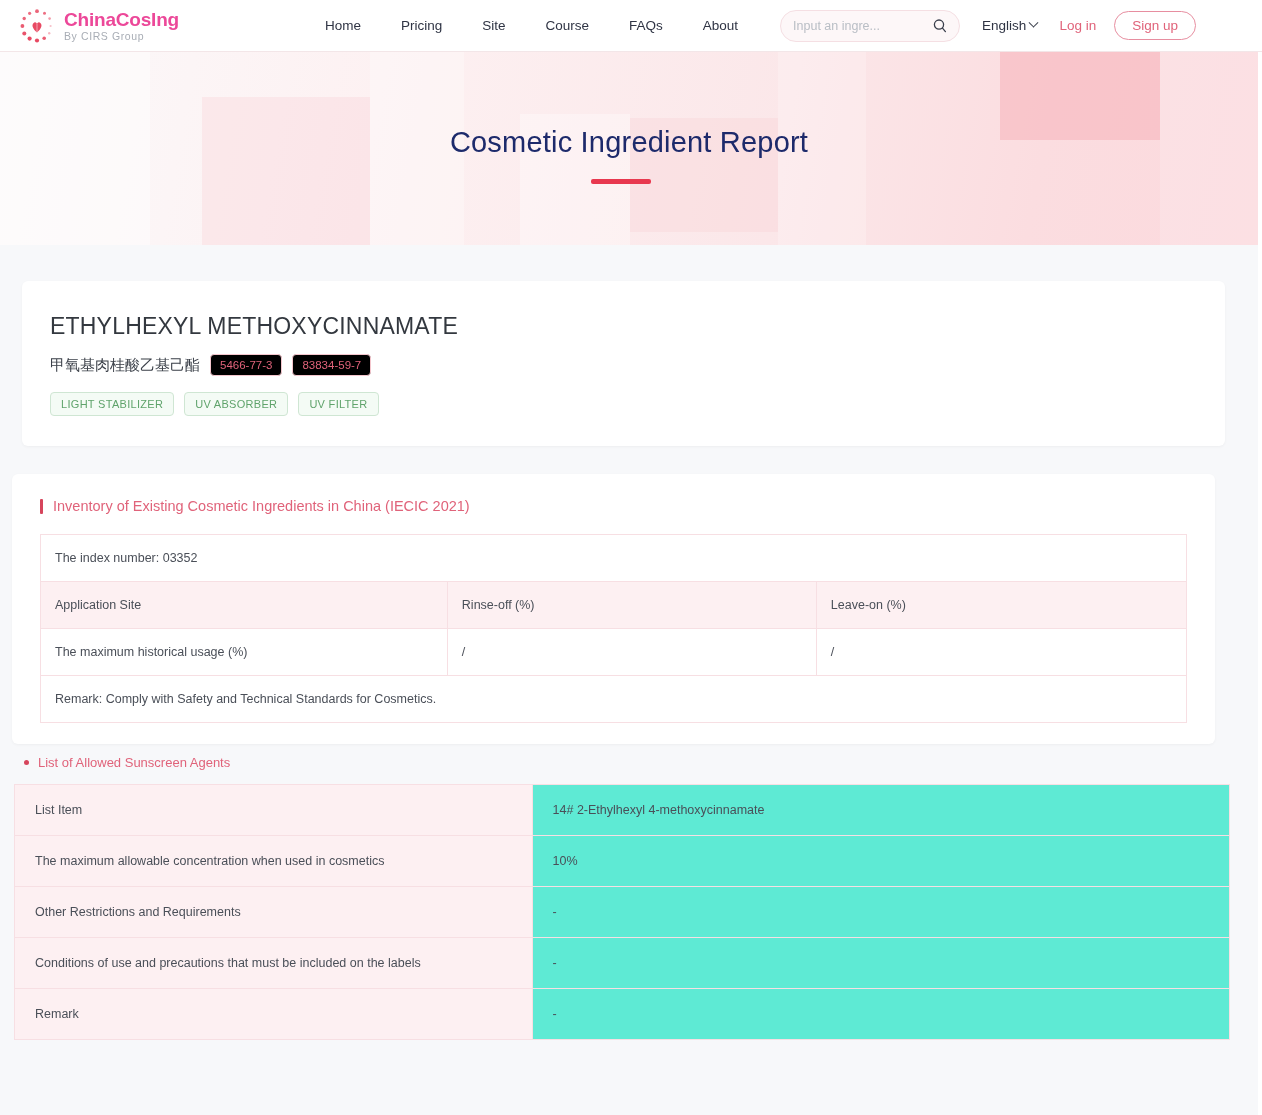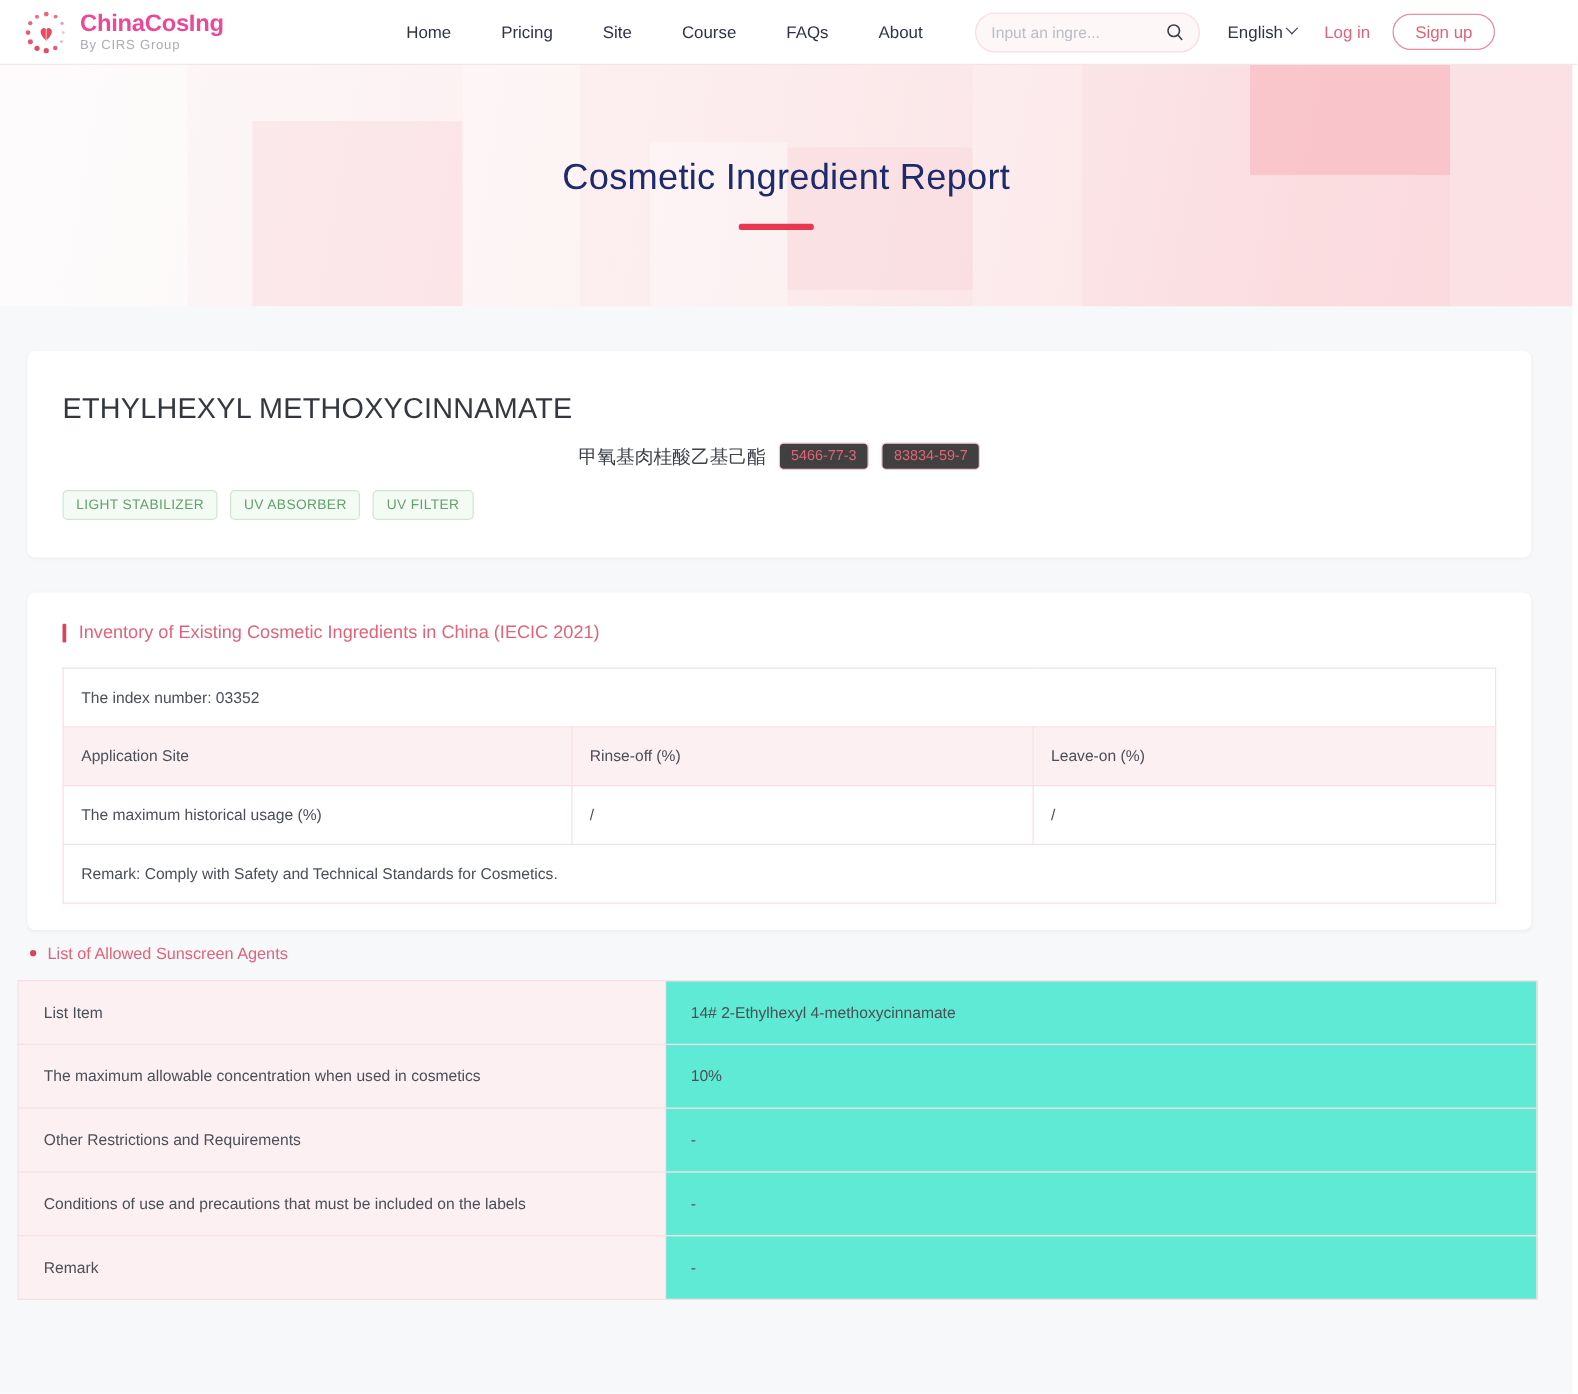--- a/index.html
+++ b/index.html
@@ -203,31 +203,30 @@
     color: #33383f;
     font-weight: normal;
     letter-spacing: 0.2px;
   }
 
   .ing-row2 {
     display: flex;
     align-items: center;
     margin-top: 14px;
     gap: 10px;
-    justify-content: center;
   }
   .ing-cn {
     font-size: 15px;
     color: #3b4049;
   }
   .cas {
     font-size: 11.5px;
     color: #e0637a;
     border: 1px solid #f4c6cd;
-    background: #404040;
+    background: #000000;
     border-radius: 4px;
     padding: 4px 9px;
     cursor: pointer;
     white-space: nowrap;
   }
 
   .tag-row { display: flex; gap: 10px; margin-top: 16px; }
   .tag {
     font-size: 11px;
     color: #5fa36b;
@@ -236,21 +235,21 @@
     border-radius: 4px;
     padding: 5px 10px;
     letter-spacing: 0.3px;
     cursor: pointer;
     white-space: nowrap;
   }
 
   
   .card-sec {
     position: absolute;
-    left: 22px;
+    left: 12px;
     top: 474px;
     width: 1203px;
     min-height: 270px;
     padding: 24px 28px 0 28px;
   }
 
   .sec-head {
     display: flex;
     align-items: center;
     gap: 10px;

